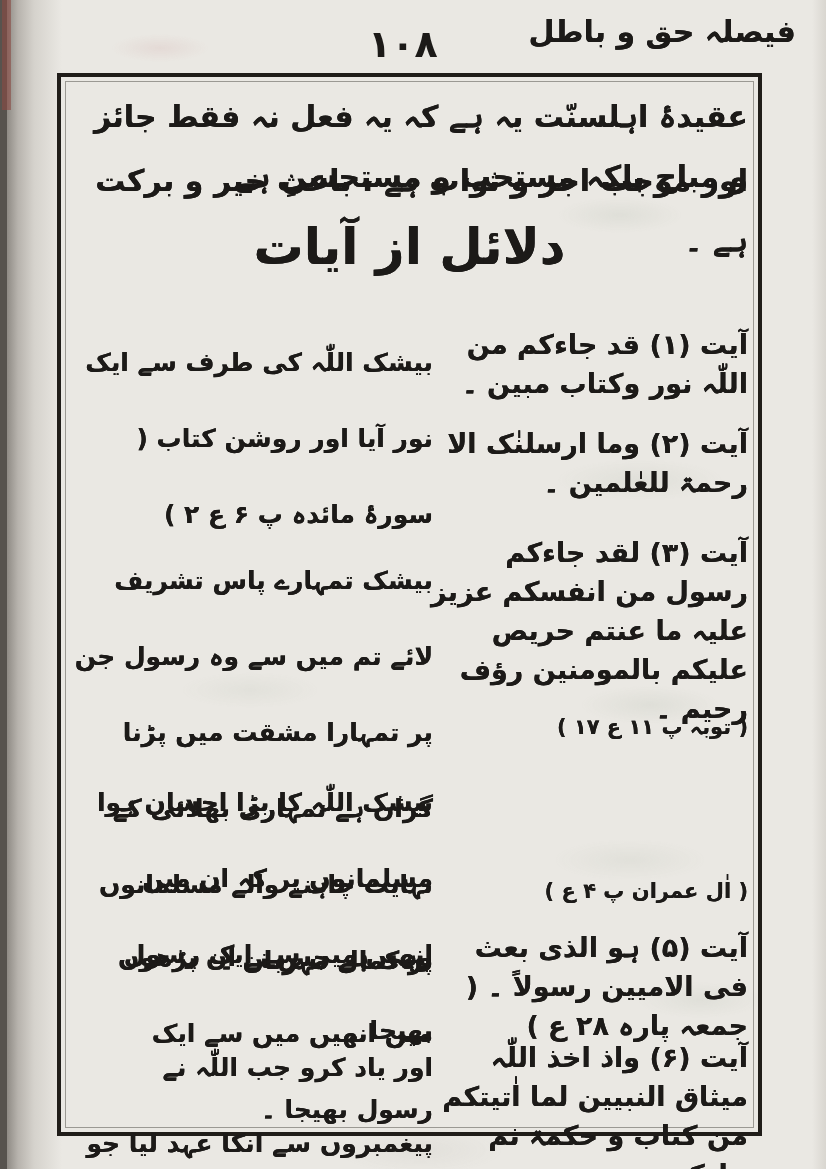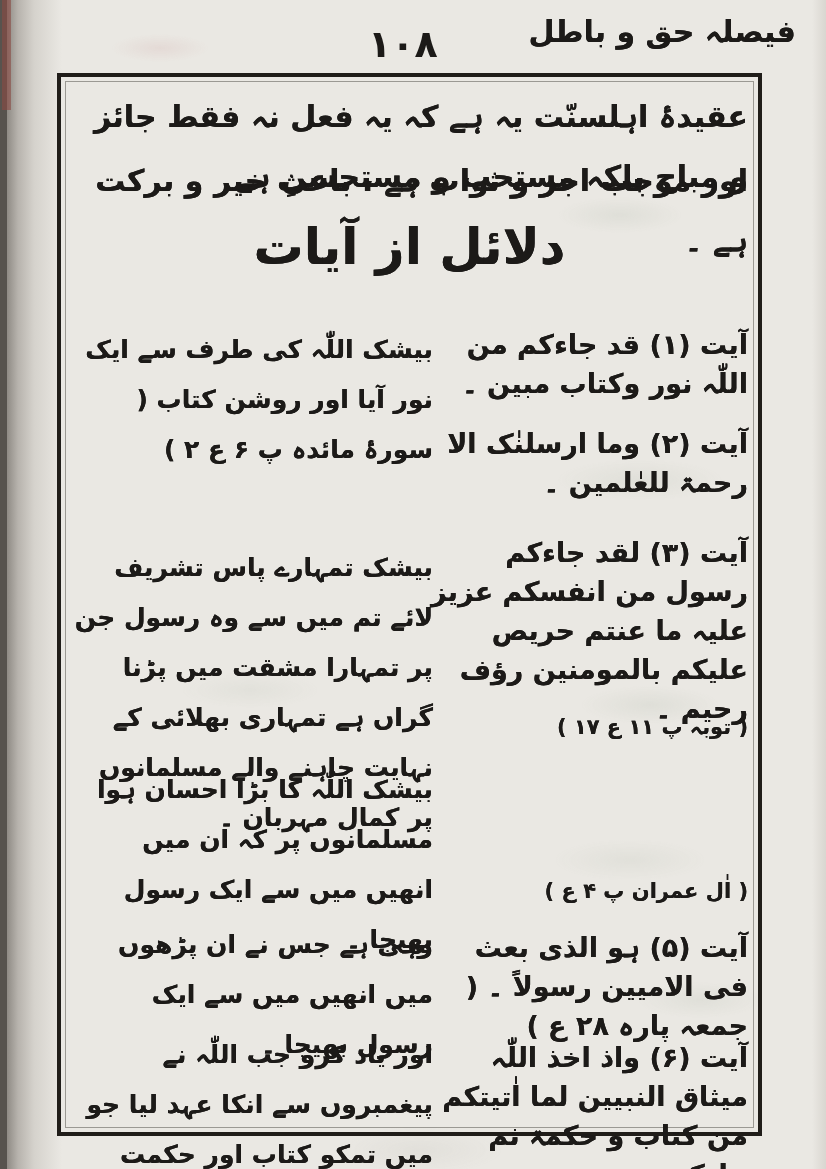--- a/index.html
+++ b/index.html
@@ -93,21 +93,21 @@
     right: 10px; width: 322px;
     font-size: 27px; line-height: 39px;
     text-align: right;
   }
   .ref {
     right: 10px; width: 322px;
     font-size: 21px; line-height: 42px;
   }
   .trans {
     left: 6px; width: 366px;
-    font-size: 25px; line-height: 50px;
+    font-size: 25px; line-height: 76px;
     text-align: right;
   }
   .r1 { top: 221px; }
   .r2 { top: 320px; }
   .r3 { top: 429px; }
   .rref1 { top: 608px; }
   .r4 { top: 660px; }
   .rref2 { top: 772px; }
   .r5 { top: 824px; }
   .r6 { top: 934px; }

